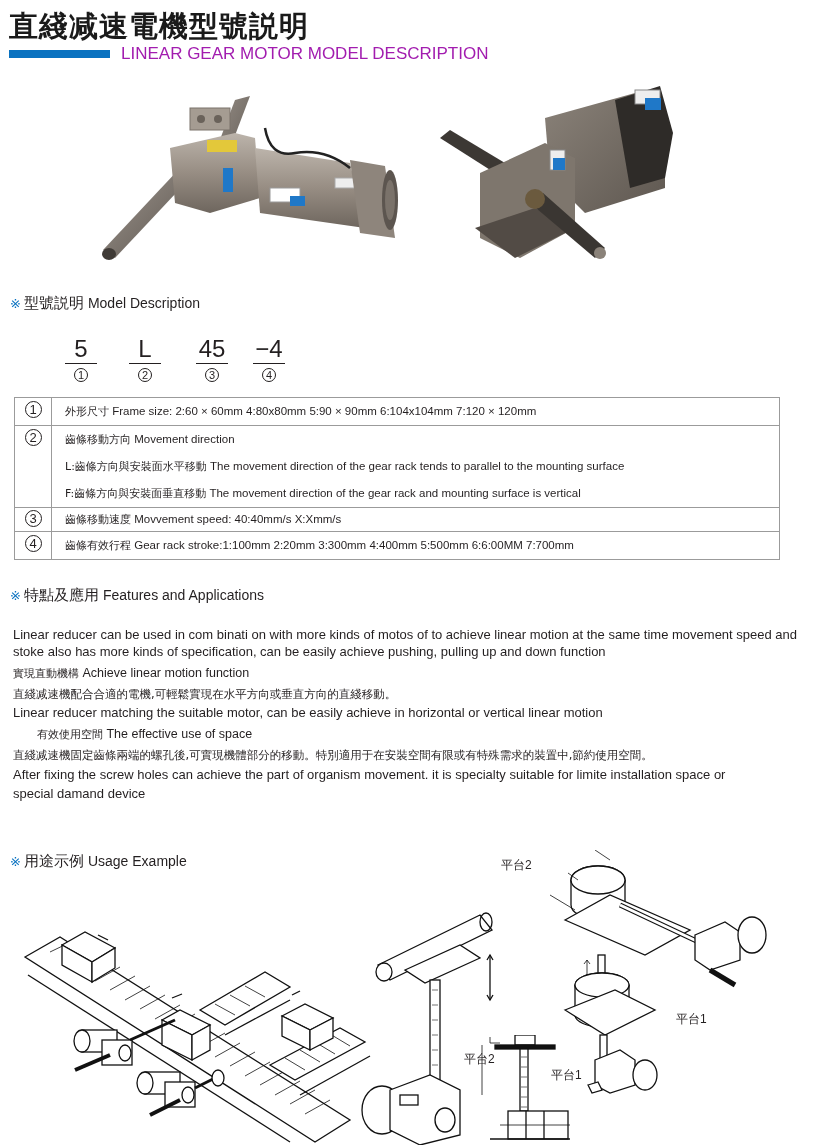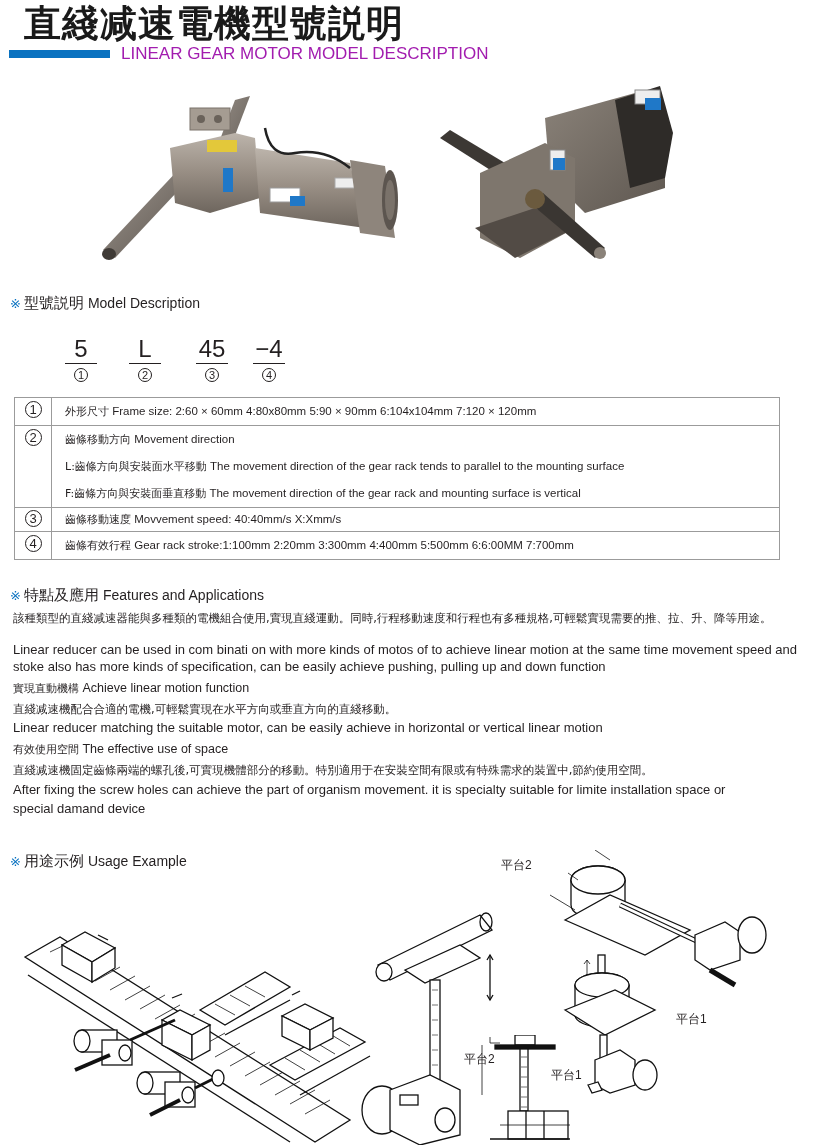--- a/index.html
+++ b/index.html
@@ -2,21 +2,21 @@
 <html><head>
 <meta charset="utf-8">
 <style>
   * { box-sizing: border-box; margin: 0; padding: 0; }
   html, body { width: 815px; height: 1147px; background: #ffffff; overflow: hidden; }
   body { position: relative; font-family: "Liberation Sans", "DejaVu Sans", sans-serif; color: #231f20; }
 
   .abs { position: absolute; }
 
   
-  .title-zh { left: 24px; top: 8px; font-size: 37px; font-weight: bold; letter-spacing: 1px; color: #1a1a1a; font-family: Liberation Mono, monospace; line-height: 36px; }
+  .title-zh { left: 9px; top: 8px; font-size: 29px; font-weight: bold; letter-spacing: 1px; color: #1a1a1a; font-family: Liberation Serif, serif; line-height: 36px; }
   .title-bar { left: 9px; top: 50px; width: 101px; height: 8px; background: #0a72c0; }
   .title-en { left: 121px; top: 44px; font-size: 17px; color: #a21caf; line-height: 20px; }
 
   
   .photo { overflow: visible; }
 
   
   .sec-head { left: 10px; font-size: 14px; color: #231f20; line-height: 18px; white-space: nowrap; }
   .sec-head .mark { color: #0a72c0; font-size: 13px; margin-right: 3px; }
   .sec-head .zh { font-size: 15px; font-family: "DejaVu Sans", sans-serif; margin-right: 4px; }
@@ -166,30 +166,29 @@
     </td>
   </tr>
 </tbody>
   </table>
 
 <div class="abs sec-head" style="top:586px;">
   <span class="mark">※</span><span class="zh">特點及應用</span><span>Features and Applications</span>
 </div>
 
 <div class="abs feat" style="top:611px;">
-  <div class="zh-p" style="width:785px;">該種類型的直綫减速器能與多種類的電機組合使用,實現直綫運動。同時,行程移動速度和行程也有多種規格,可輕鬆實現需要的推、拉、升、降等用途。</div>
   <div class="en-p" style="margin-top:15px; width:790px;">Linear reducer can be used in com binati on with more kinds of motos of to achieve linear motion at the same time movement speed and stoke also has more kinds of specification, can be easily achieve pushing, pulling up and down function</div>
 
   <div class="sub" style="margin-top:5px;">
     <span class="zh-s">實現直動機構</span> <span>Achieve linear motion function</span>
   </div>
   <div class="zh-p" style="margin-top:5px;">直綫减速機配合合適的電機,可輕鬆實現在水平方向或垂直方向的直綫移動。</div>
   <div class="en-p" style="margin-top:2px;">Linear reducer matching the suitable motor, can be easily achieve in horizontal or vertical linear motion</div>
 
-  <div class="sub" style="margin-top:5px;">
+  <div class="sub" style="margin-top:5px;margin-left:24px;">
     <span class="zh-s">有效使用空間</span> <span>The effective use of space</span>
   </div>
   <div class="zh-p" style="margin-top:5px;">直綫减速機固定齒條兩端的螺孔後,可實現機體部分的移動。特別適用于在安裝空間有限或有特殊需求的裝置中,節約使用空間。</div>
   <div class="en-p" style="margin-top:2px; width:740px; line-height:19px;">After fixing the screw holes can achieve the part of organism movement. it is specialty suitable for limite installation space or special damand device</div>
 </div>
 
 <div class="abs sec-head" style="top:852px;">
   <span class="mark">※</span><span class="zh">用途示例</span><span>Usage Example</span>
 </div>
 

